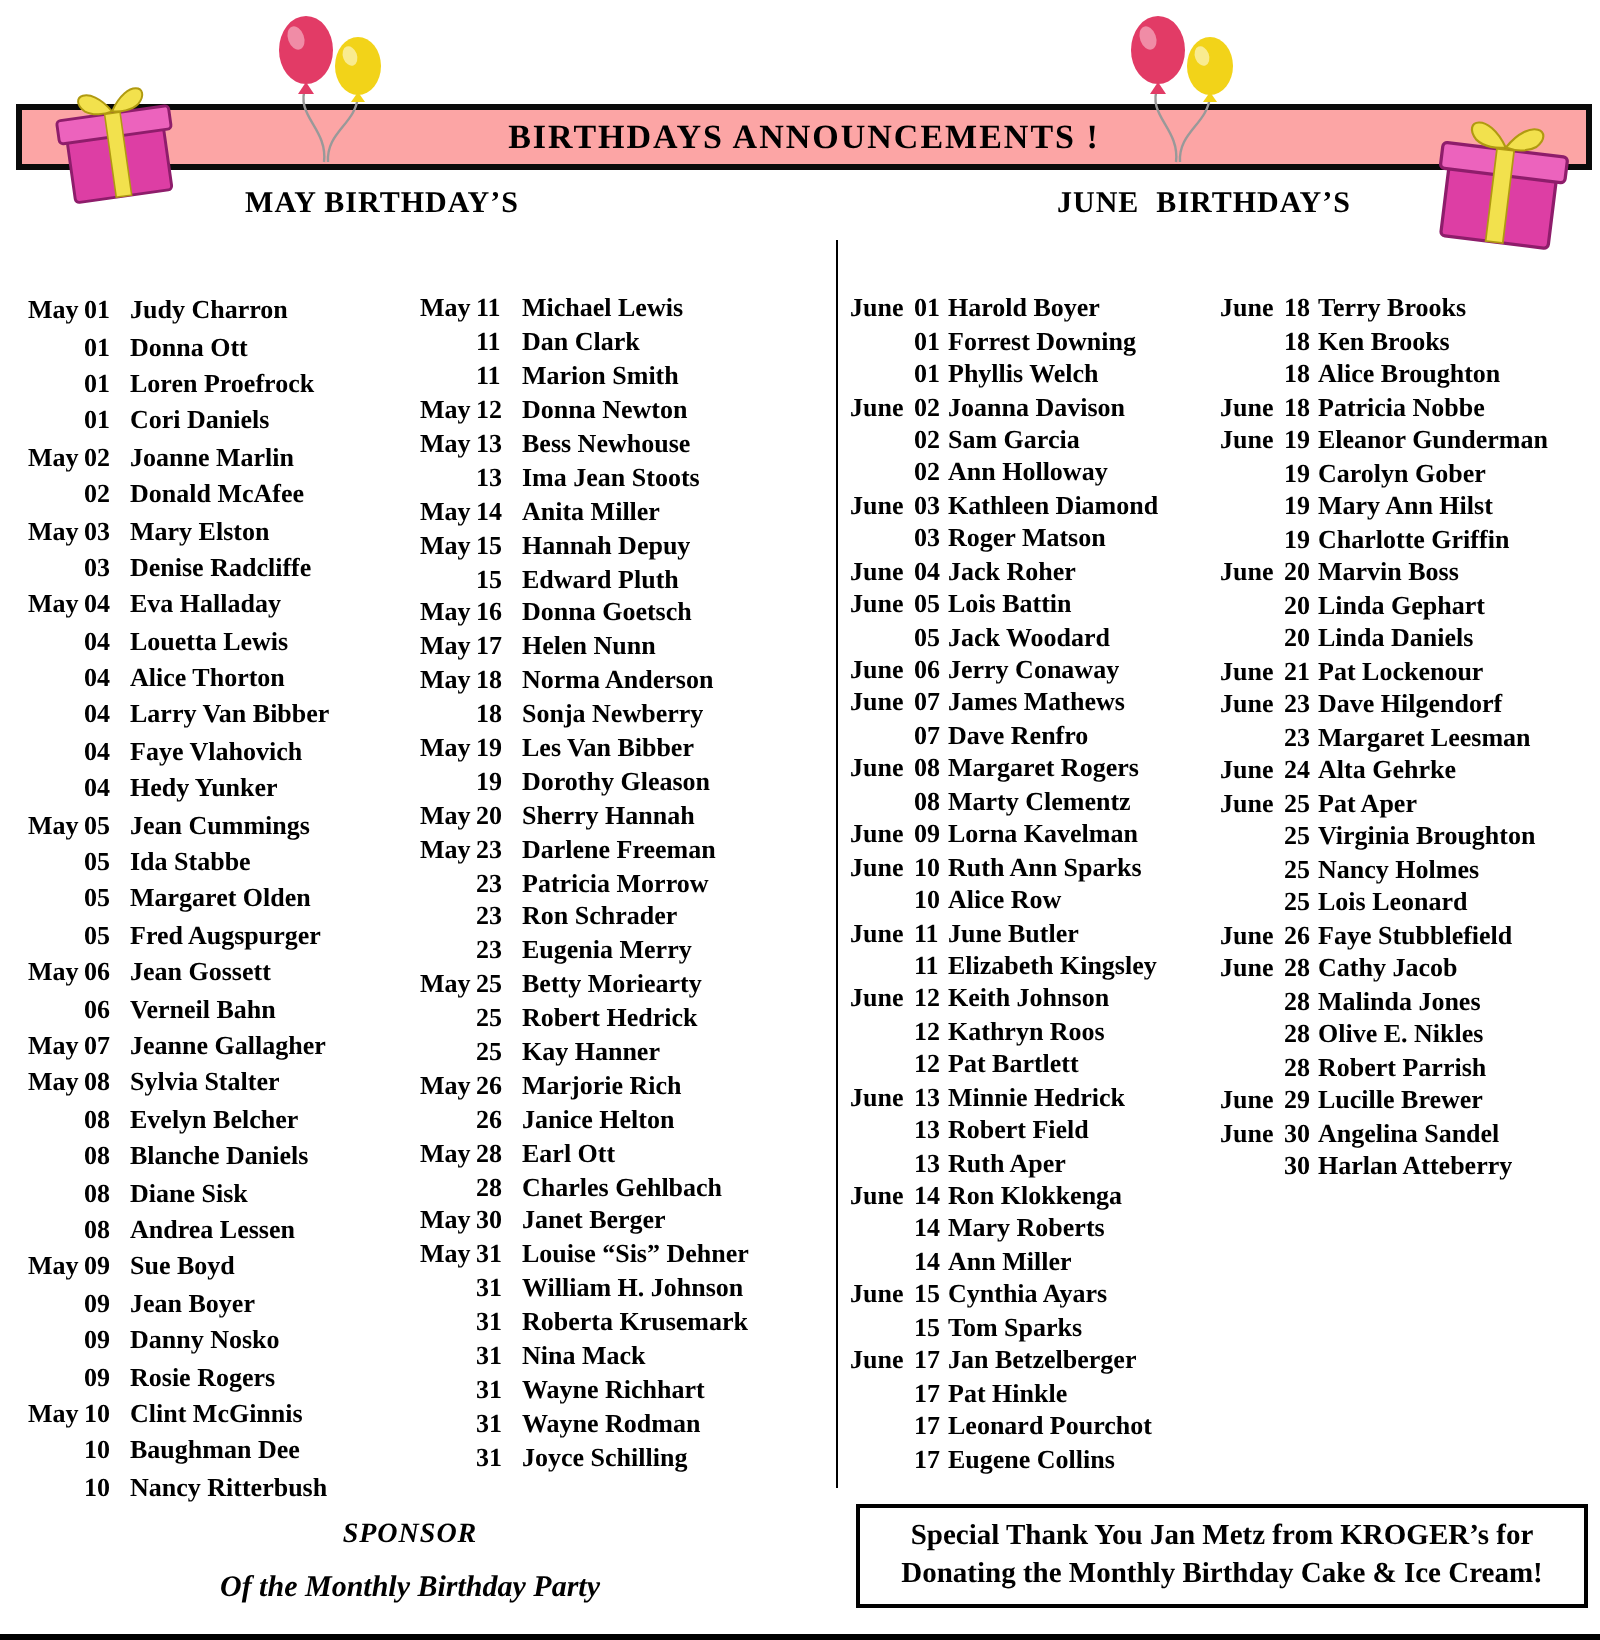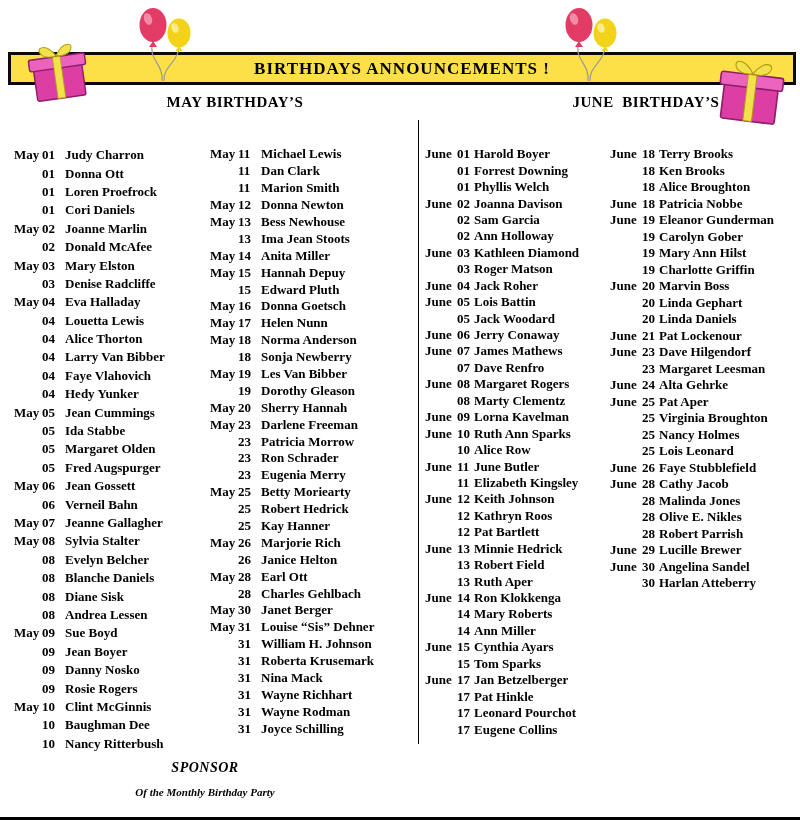--- a/index.html
+++ b/index.html
@@ -3,42 +3,42 @@
 <meta charset="utf-8">
 <style>
   html,body { margin:0; padding:0; background:#fff; }
   .page {
     position:relative; width:800px; height:820px; background:#ffffff;
     font-family:"Liberation Serif","DejaVu Serif",serif; font-weight:bold; color:#000;
     box-sizing:border-box; border-bottom:3px solid #000; overflow:hidden;
   }
   .banner {
     position:absolute; left:8px; top:52px; width:782px; height:27px;
-    border:3px solid #0a0a0a; background:#fde047; z-index:1;
+    border:3px solid #0a0a0a; background:#fca5a5; z-index:1;
     display:flex; align-items:center; justify-content:center;
     font-size:17px; letter-spacing:1px;
   }
-  .hdr { position:absolute; font-size:15px; letter-spacing:0.5px; text-align:center; white-space:pre;margin-left:44px; }
+  .hdr { position:absolute; font-size:15px; letter-spacing:0.5px; text-align:center; white-space:pre; }
   .hdr-may  { left:0px;   top:94px; width:382px; }
   .hdr-june { left:420px; top:94px; width:364px; }
   .divider { position:absolute; left:418px; top:120px; width:1px; height:624px; background:#000; }
   .col { position:absolute; top:146px; font-size:13px; }
   .col .row { display:flex; align-items:center; height:var(--rh); white-space:nowrap; }
   .col .m { width:28px; flex:none; }
   .col .d { width:23px; flex:none; }
   .col .n { flex:none; }
   .col-may1  { left:14px;  --rh:18.4px; }
   .col-may2  { left:210px; --rh:16.9px; }
   .col-june1 { left:425px; --rh:16.45px; }
   .col-june2 { left:610px; --rh:16.5px; }
   .col-june1 .m, .col-june2 .m { width:32px; }
   .col-june1 .d, .col-june2 .d { width:17px; }
   .sponsor { position:absolute; left:15px; top:760px; width:380px; text-align:center;font-style:italic; }
   .sponsor .l1 { font-size:14px; letter-spacing:0.5px; }
-  .sponsor .l2 { font-size:11px; margin-top:10px; }
+  .sponsor .l2 { font-size:15px; margin-top:10px; }
   .thanks {
     position:absolute; left:428px; top:752px; width:354px;
     border:2px solid #000; padding:5px 4px; text-align:center;
     font-size:14.5px; line-height:19px;
   }
   .balloons { position:absolute; z-index:2; }
   .balloons-left  { left:130px; top:2px; width:72px; height:80px; }
   .balloons-right { left:556px; top:2px; width:72px; height:80px; }
   .gift { position:absolute; z-index:3; }
   .gift-left  { left:20px;  top:36px; width:78px; height:72px; }
@@ -762,14 +762,18 @@
         <span class="d">30</span>
         <span class="n">Harlan Atteberry</span>
       </div>
     </div>
 
   <div class="sponsor">
     <div class="l1">SPONSOR</div>
     <div class="l2">Of the Monthly Birthday Party</div>
   </div>
 
+  <div class="thanks">
+    <div>Special Thank You Jan Metz from KROGER’s for</div>
+    <div>Donating the Monthly Birthday Cake &amp; Ice Cream!</div>
+  </div>
 
 </div>
 
 </body></html>

